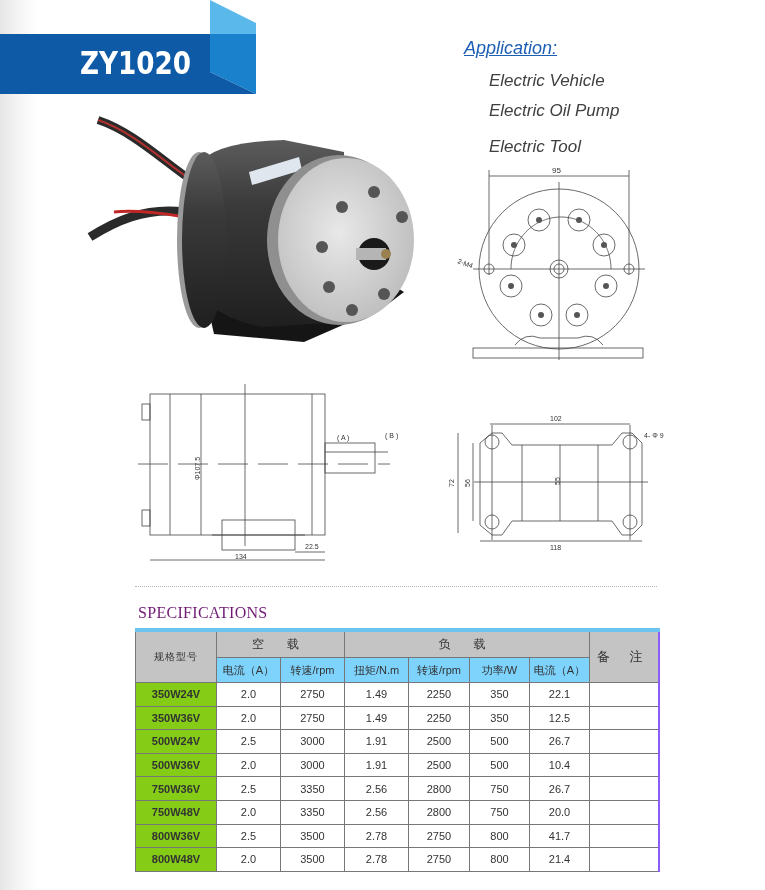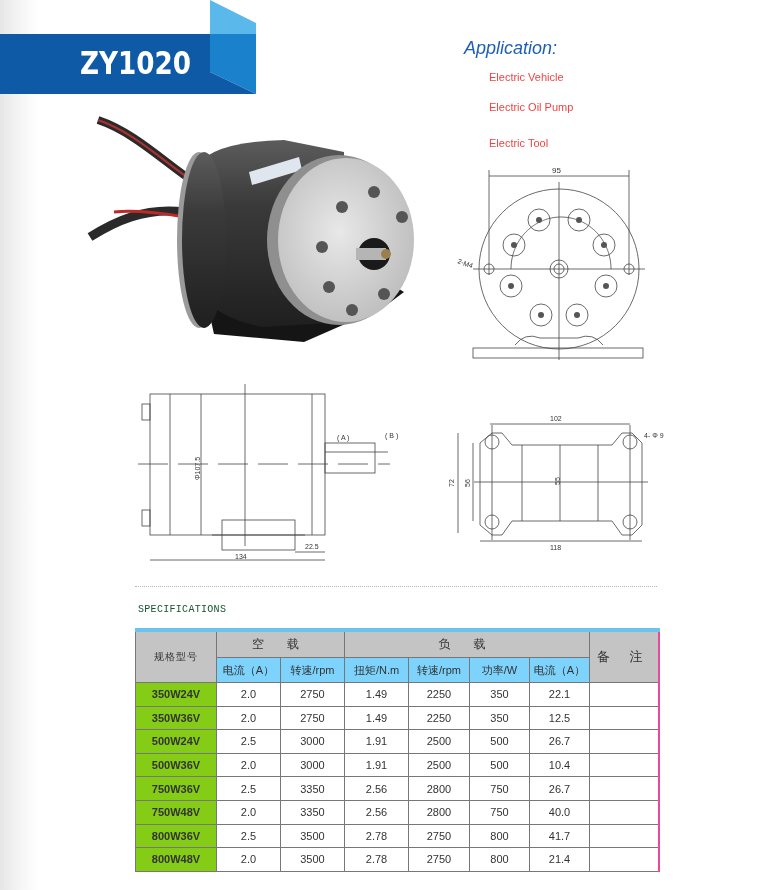--- a/index.html
+++ b/index.html
@@ -13,50 +13,50 @@
   
   .banner { left:0; top:34px; width:210px; height:60px; background:#0f5aa6; }
   .banner-fold { left:210px; top:0; width:46px; height:94px; }
   .banner-title {
     left:80px; top:44px; font-size:32px; font-weight:bold; color:#fff;
     font-family:"DejaVu Sans", sans-serif; letter-spacing:0px;
     transform:scaleX(0.82); transform-origin:left top;
   }
 
   
-  .app-title { left:464px; top:38px; font-size:18px; font-style:italic; color:#1d5fb4; }
-  .app-item { left:489px; font-size:11px; color:#ef4444; }
+  .app-title { left:464px; top:38px; font-size:18px; font-style:italic; color:#1d5fb4;text-decoration:underline; }
+  .app-item { left:489px; font-size:17px; font-style:italic; color:#404040; }
 
   
   .photo { left:84px; top:112px; width:330px; height:230px; }
 
   
   .drawing { }
 
   .divider { left:135px; top:586px; width:522px; border-top:1px dotted #b5b5b5; }
 
-  .spec-title { left:138px; top:604px; font-size:10px; color:#14532d; font-family:Liberation Mono, monospace; letter-spacing:0.3px; }
+  .spec-title { left:138px; top:604px; font-size:16px; color:#701a75; font-family:Liberation Serif, serif; letter-spacing:0.3px; }
 
   table.spec {
     position:absolute; left:135px; top:628px; width:523px;
     border-collapse:collapse; table-layout:fixed;
     border-top:4px solid #6cc4ee;
     font-size:11px; color:#333;
   }
   table.spec td, table.spec th {
     border:1px solid #777; text-align:center; padding:0; font-weight:normal;
   }
   table.spec th { background:#c4c4c4; color:#333; }
   table.spec th.sub { background:#7dd3fc; height:24px; font-size:11px; }
   table.spec th.grp { height:25px; font-size:12px; letter-spacing:10px;font-family:Liberation Serif, serif; }
   table.spec th.model-h { font-size:10px; letter-spacing:1px; }
   table.spec th.remark-h { font-size:13px; letter-spacing:8px; }
   table.spec td { height:22.6px; background:#fff; }
   table.spec td.model { background:#84cc16;font-weight:bold; }
-  table.spec th.remark-h, table.spec td.remark { border-right:2px solid #ec4899; }
+  table.spec th.remark-h, table.spec td.remark { border-right:2px solid #8b5cf6; }
 </style>
 </head>
 <body>
 
 <div class="abs banner"></div>
 <svg class="abs banner-fold" viewBox="0 0 46 94">
   <polygon points="0,0 46,23 46,34 0,34" fill="#5ab8ea"></polygon>
   <polygon points="0,34 46,34 46,94 0,72" fill="#1a82cc"></polygon>
   <polygon points="0,72 46,94 0,94" fill="#0f5aa6"></polygon>
 </svg>
@@ -280,21 +280,21 @@
       <td>26.7</td>
       <td class="remark"></td>
     </tr>
     <tr>
       <td class="model">750W48V</td>
       <td>2.0</td>
       <td>3350</td>
       <td>2.56</td>
       <td>2800</td>
       <td>750</td>
-      <td>40.0</td>
+      <td>20.0</td>
       <td class="remark"></td>
     </tr>
     <tr>
       <td class="model">800W36V</td>
       <td>2.5</td>
       <td>3500</td>
       <td>2.78</td>
       <td>2750</td>
       <td>800</td>
       <td>41.7</td>

